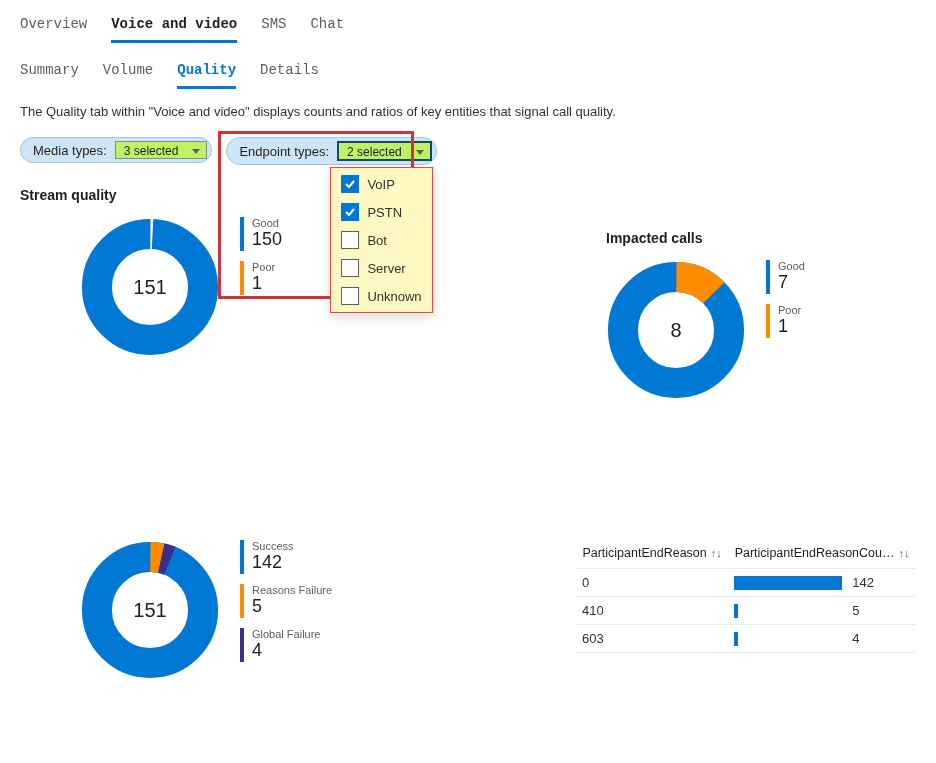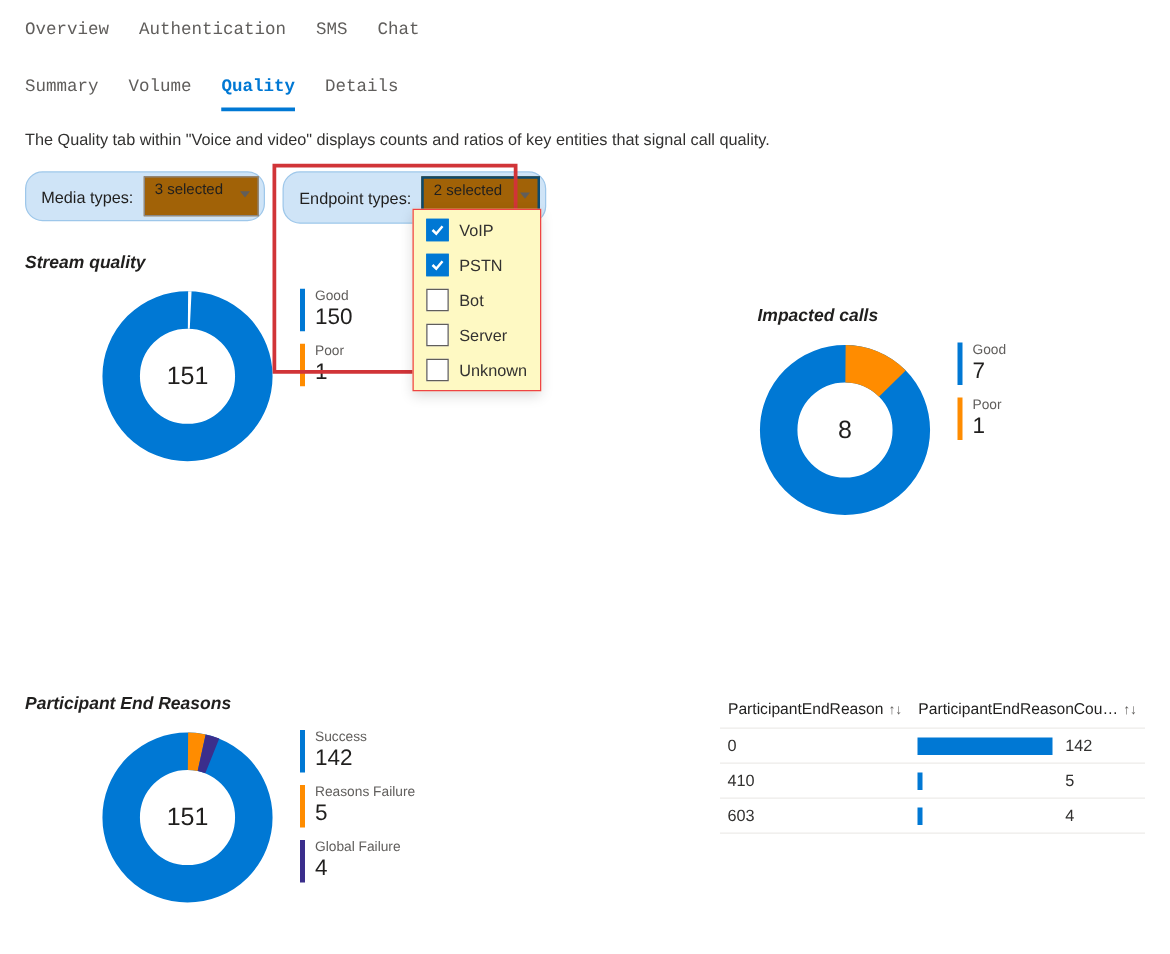--- a/index.html
+++ b/index.html
@@ -38,23 +38,23 @@
       display:flex; align-items:center;
       background: #cfe4f7;
       border: 1px solid #9ec7ea;
       border-radius: 14px;
       padding: 3px 4px 3px 12px;
       font-size: 13px;
       color: #201f1e;
     }
     .pill-label { margin-right: 8px; }
     .pill-select {
-      display:flex; align-items:flex-end;
-      background:#a16207; border:1px solid #8a8886;
-      padding:2px 6px 14px 8px; font-size:12px; cursor:pointer;
+      display:flex; align-items:center;
+      background:#bef264; border:1px solid #8a8886;
+      padding:2px 6px 0 8px; font-size:12px; cursor:pointer;
       gap:8px;
     }
     .pill-select.active { border: 2px solid #0c4a6e; }
     .chevron { width:0;height:0;border-left:4px solid transparent;border-right:4px solid transparent;border-top:5px solid #605e5c; margin-left:6px; }
     
     
     .dropdown {
       position:absolute; top:30px; left:0;
       background:#fef9c3; border:1px solid #ef4444; box-shadow:0 4px 10px rgba(0,0,0,.15);
       min-width:88px; z-index:10; padding: 2px 0;
@@ -75,21 +75,21 @@
       position:absolute;
       border: 3px solid #d13438;
       top: -6px; left: -8px;
       width: 196px; height: 168px;
       pointer-events:none;
     }
     
     
     .panel-row { display:flex; gap:30px; }
     .panel { flex:1; min-width:0; }
-    .panel-title { font-size:14px; font-weight:600; color:#201f1e; margin-bottom: 14px; font-style: italic; }
+    .panel-title { font-size:14px; font-weight:600; color:#201f1e; margin-bottom: 14px; }
     
     .chart-area { display:flex; align-items:flex-start; gap:20px; }
     
     
     .donut-wrap { position:relative; width:140px; height:140px; }
     .donut-center {
       position:absolute; inset:0; display:flex; align-items:center; justify-content:center;
       font-size:20px; color:#201f1e;
     }
     
@@ -110,21 +110,21 @@
     
     .spacer-lg { height: 140px; }
     
     .endpoint-wrap { position: relative; }
   </style>
 </head>
 <body>
 
 <div class="tab-row">
   <div class="tab">Overview</div>
-  <div class="tab">Authentication</div>
+  <div class="tab voice-active">Voice and video</div>
   <div class="tab">SMS</div>
   <div class="tab">Chat</div>
 </div>
 
 <div class="tab-row sub">
   <div class="tab">Summary</div>
   <div class="tab">Volume</div>
   <div class="tab active">Quality</div>
   <div class="tab">Details</div>
 </div>
@@ -242,21 +242,20 @@
       </div>
     </div>
   </div>
 </div>
 
 <div class="spacer-lg"></div>
 
 <div class="panel-row">
 
   <div class="panel">
-    <div class="panel-title">Participant End Reasons</div>
     <div class="chart-area" style="padding-left:60px;">
       <div class="donut-wrap">
         <svg viewBox="0 0 42 42" width="140" height="140">
           <circle cx="21" cy="21" r="15.9155" fill="none" stroke="#0078d4" stroke-width="9"></circle>
           <circle cx="21" cy="21" r="15.9155" fill="none" stroke="#ff8c00" stroke-width="9" stroke-dasharray="3.31 96.69" stroke-dashoffset="25"></circle>
           <circle cx="21" cy="21" r="15.9155" fill="none" stroke="#3b2e8c" stroke-width="9" stroke-dasharray="2.65 97.35" stroke-dashoffset="21.69"></circle>
         </svg>
         <div class="donut-center">151</div>
       </div>
       <div>

